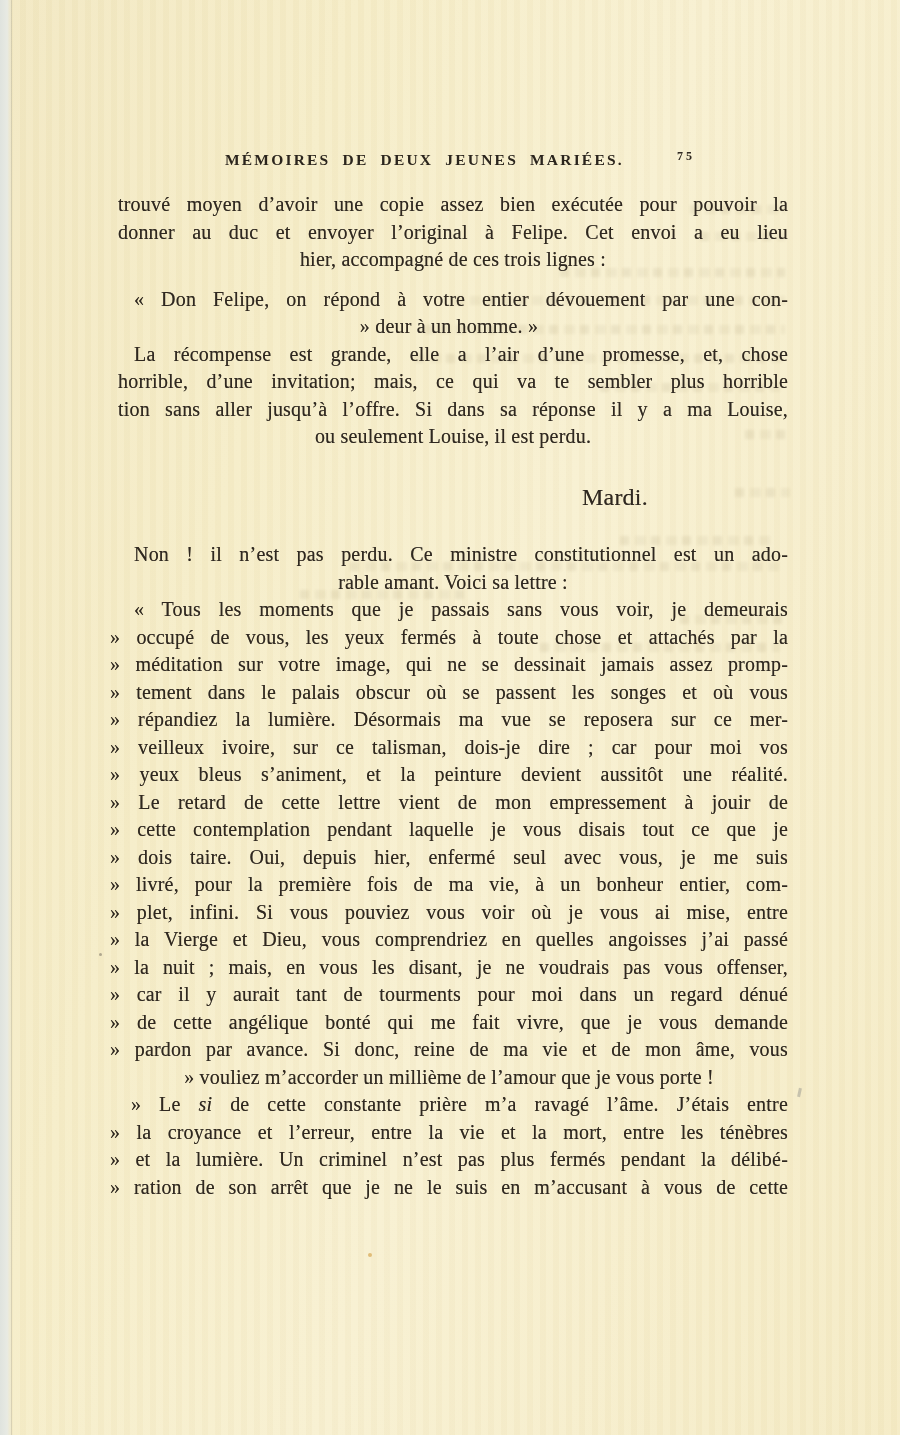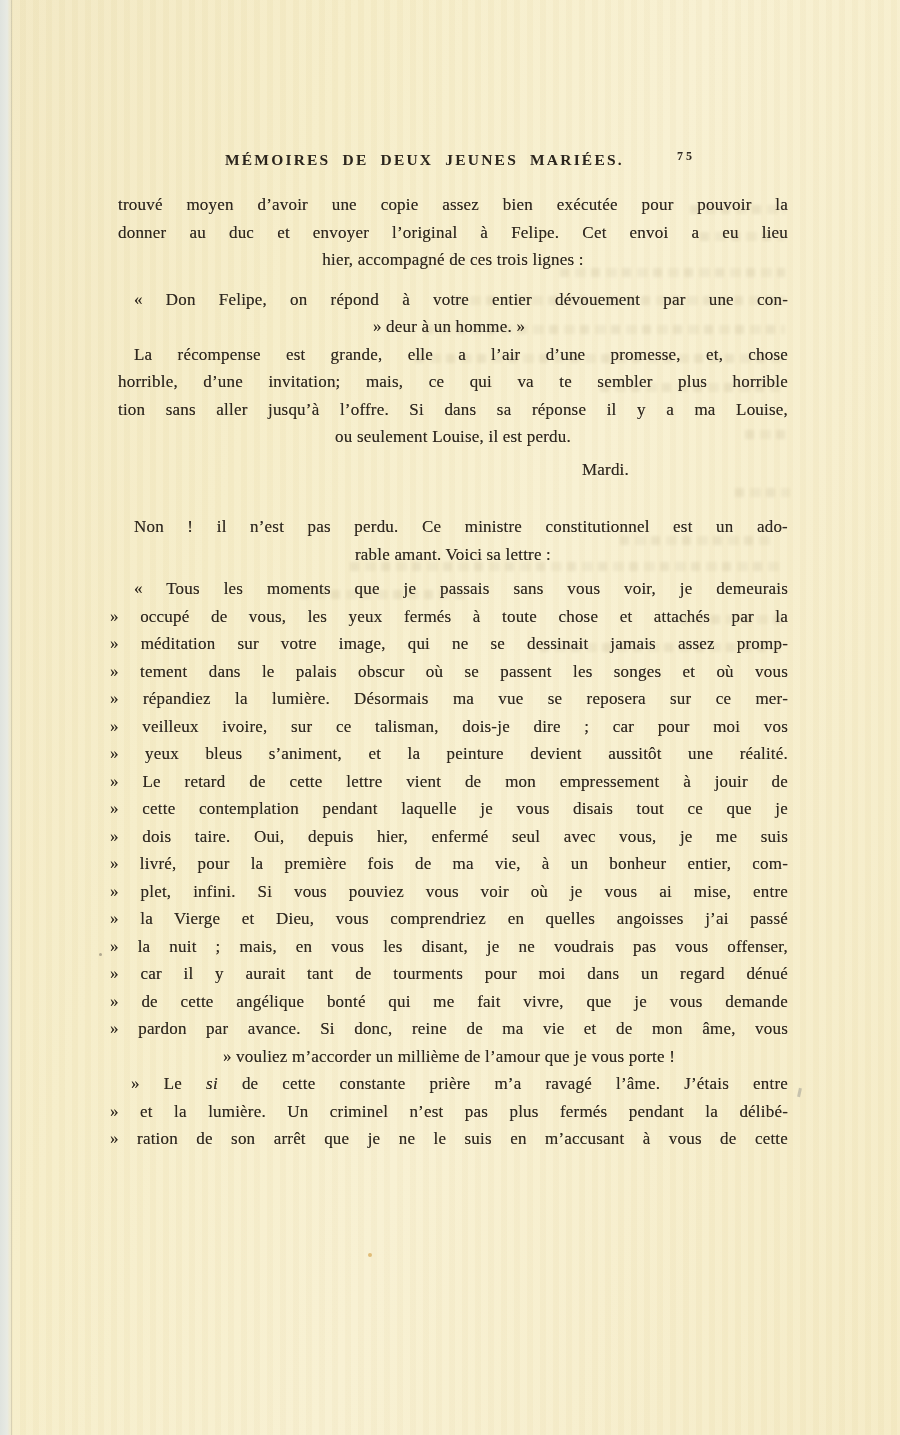--- a/index.html
+++ b/index.html
@@ -13,33 +13,33 @@
         background:repeating-linear-gradient(90deg,rgba(255,255,255,.05) 0 7px,rgba(170,150,90,.035) 7px 13px);}
   .scan-edge{position:absolute;left:0;top:0;width:12px;height:100%;
         background:linear-gradient(90deg,#dfe3de 0%,#e8eae3 60%,rgba(232,234,227,0) 100%);}
   .scan-edge::after{content:"";position:absolute;right:0;top:0;width:1px;height:100%;
         background:rgba(120,120,108,.22);}
   .column{position:absolute;left:118px;top:0;width:670px;}
   .running-head{position:relative;height:24px;margin-top:151px;}
   .title{position:absolute;left:107px;top:0;font-weight:700;font-size:15.5px;
         letter-spacing:2.2px;word-spacing:6px;color:#2b251d;white-space:nowrap;}
   .folio{position:absolute;left:559px;top:-2px;font-weight:700;font-size:12px;letter-spacing:3px;}
-  .ln{font-size:17px;line-height:27.5px;letter-spacing:.2px;
+  .ln{font-size:20px;line-height:27.5px;letter-spacing:.2px;
       text-shadow:0 0 .5px rgba(47,40,32,.55);}
   .j{text-align:justify;text-align-last:justify;}
   .end{text-align:center;white-space:nowrap;}
   .ind{padding-left:16px;}
   .ind2{padding-left:13px;}
   .hang{margin-left:-8px;width:calc(100% + 8px);}
   .blk-opening{margin-top:16px;}
   .blk-note{margin-top:12px;}
   .blk-recompense{}
-  .date-line{margin-top:5px;padding-left:464px;white-space:nowrap;font-size:17px;}
+  .date-line{margin-top:33px;padding-left:464px;white-space:nowrap;font-size:24px;}
   .blk-reply{margin-top:30px;}
-  .blk-letter{margin-top:7px;}
+  .blk-letter{margin-top:0;}
   .it{font-style:italic;}
   
   .ghost{position:absolute;height:9px;filter:blur(1.6px);opacity:.15;pointer-events:none;
       background:repeating-linear-gradient(90deg,rgba(122,104,64,.65) 0 9px,transparent 9px 15px,
                  rgba(122,104,64,.45) 15px 26px,transparent 26px 31px);}
   .speck{position:absolute;pointer-events:none;}
 </style>
 </head>
 <body>
 
@@ -115,18 +115,19 @@
       <div class="ln j hang">» la nuit ; mais, en vous les disant, je ne voudrais pas vous offenser,</div>
       <div class="ln j hang">» car il y aurait tant de tourments pour moi dans un regard dénué</div>
       <div class="ln j hang">» de cette angélique bonté qui me fait vivre, que je vous demande</div>
       <div class="ln j hang">» pardon par avance. Si donc, reine de ma vie et de mon âme, vous</div>
       <div class="ln end hang">» vouliez m’accorder un millième de l’amour que je vous porte !</div>
 
       <div class="ln j ind2">
         <span>» Le </span><span class="it">si</span><span> de cette constante prière m’a ravagé l’âme. J’étais entre</span>
       </div>
 
+      <div class="ln j hang">» la croyance et l’erreur, entre la vie et la mort, entre les ténèbres</div>
       <div class="ln j hang">» et la lumière. Un criminel n’est pas plus fermés pendant la délibé-</div>
       <div class="ln j hang">» ration de son arrêt que je ne le suis en m’accusant à vous de cette</div>
     </div>
 
   </div>
 </div>
 
 </body></html>

